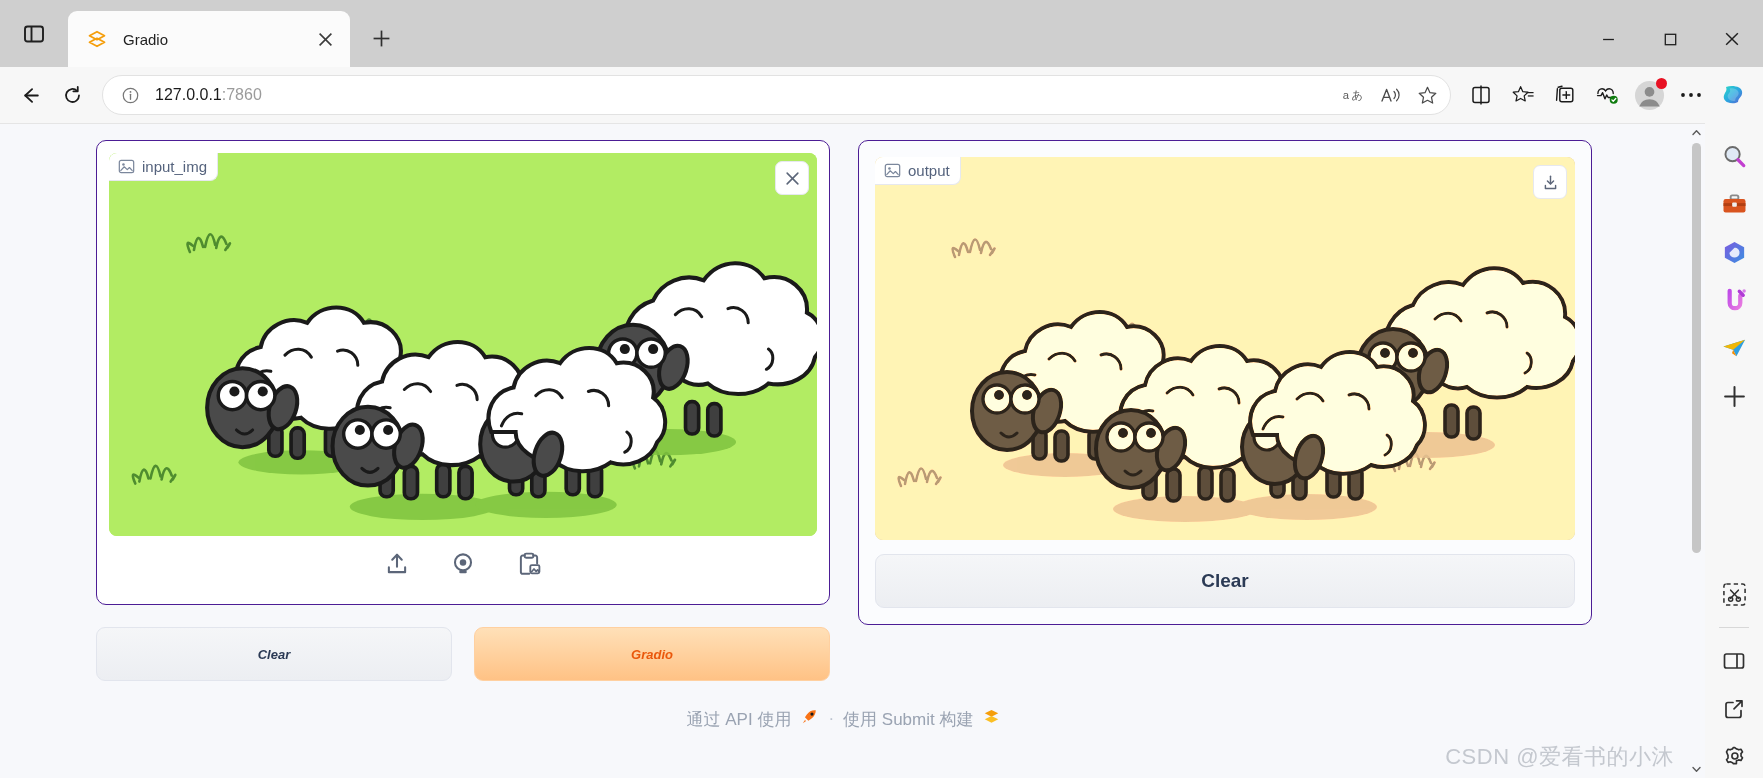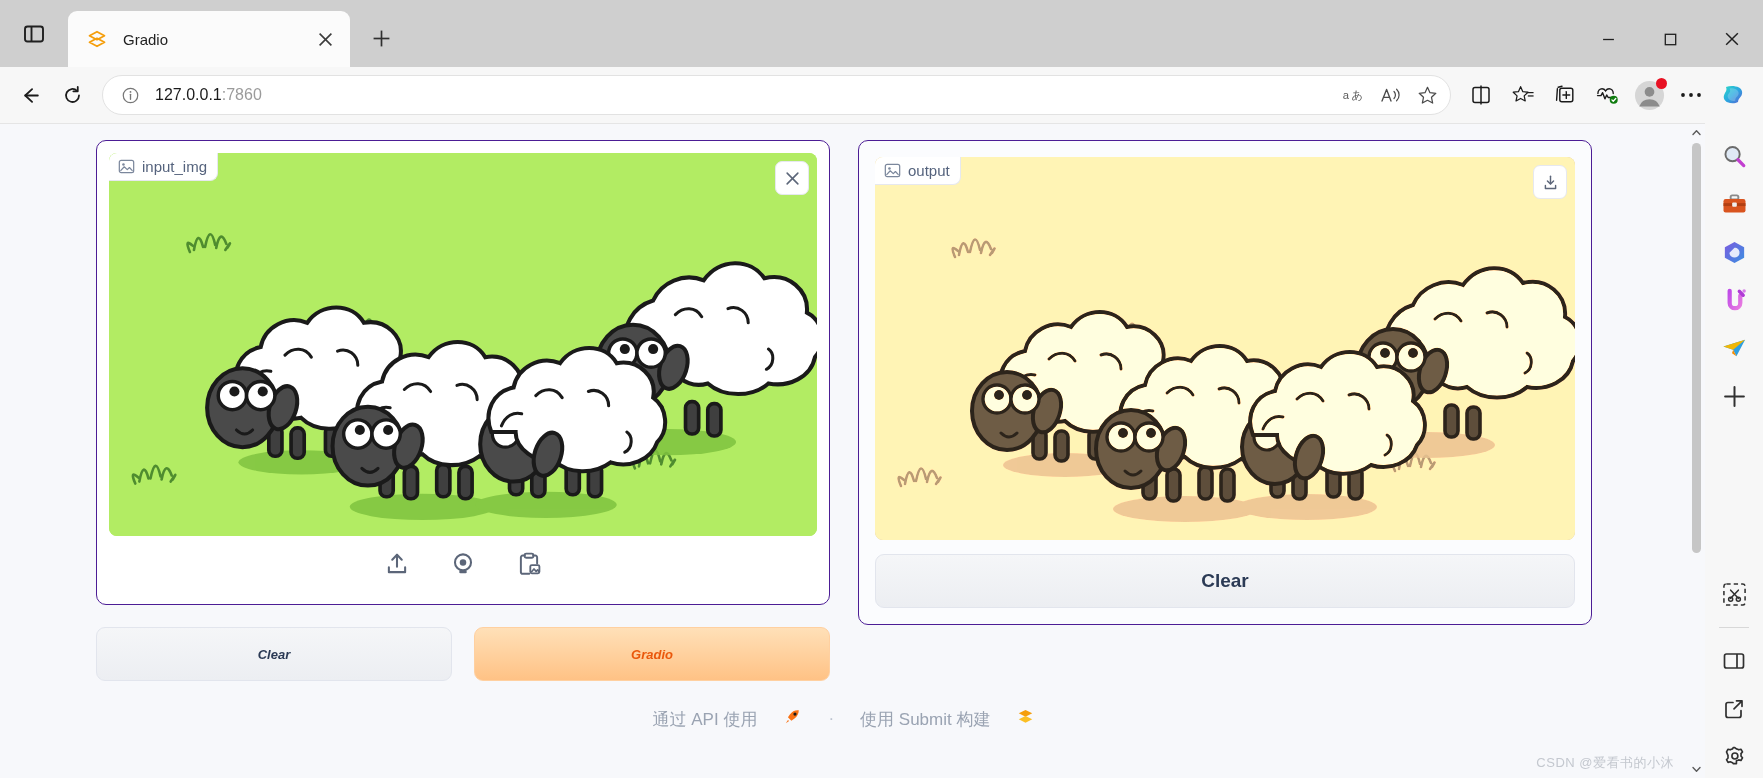--- a/index.html
+++ b/index.html
@@ -181,29 +181,29 @@
 
   .flagbtn {
     width: 100%; height: 54px; margin-top: 14px;
     border-radius: 9px; border: 1px solid #e2e5ed;
     background: linear-gradient(to bottom, #f5f6f8, #eceef2);
     color: #2b3a55; font-size: 19px; font-weight: 600;
     display: flex; align-items: center; justify-content: center; cursor: pointer;
   }
 
   .footer {
-    margin-top: 26px; display: flex; align-items: center; gap: 26px;
+    margin-top: 26px; display: flex; align-items: center; gap: 9px;
     font-size: 17px; color: #9aa3b2;
   }
   .footer a { color: #9aa3b2; text-decoration: none; cursor: pointer; }
   .fdot { color: #bcc3cf; }
 
   .watermark {
     position: absolute; right: 14px; bottom: 6px;
-    font-size: 13px; color: #c4c8cf;
+    font-size: 22px; color: #c4c8cf;
     letter-spacing: .5px; pointer-events: none; user-select: none;
     z-index: 50;
   }
 </style>
 </head>
 <body>
 
 <div class="browser">
 
   <div class="titlebar">

